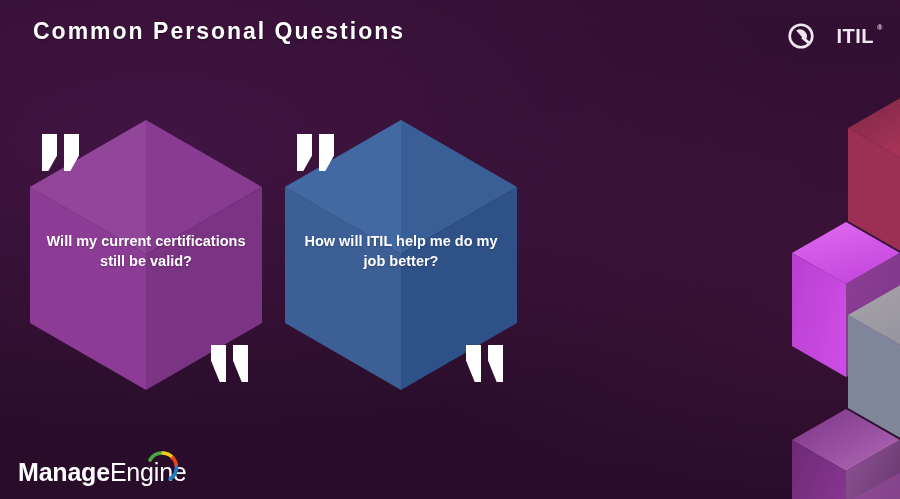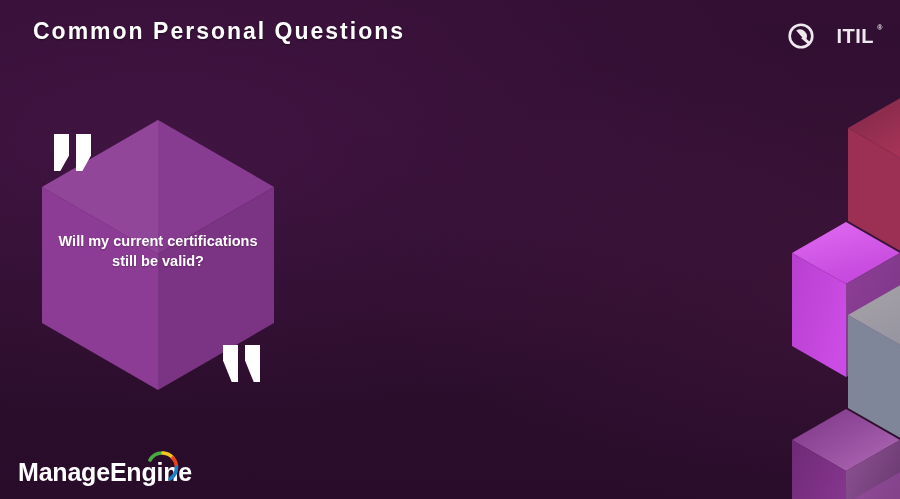--- a/index.html
+++ b/index.html
@@ -64,21 +64,21 @@
     top: -2px;
     right: -9px;
     font-size: 7px;
     font-weight: bold;
     color: #efe9ef;
   }
 
   
   .cube-row {
     position: absolute;
-    left: 12px;
+    left: 0;
     top: 112px;
     width: 716px;
     height: 300px;
   }
   .cube-card {
     position: absolute;
     width: 232px;
     height: 278px;
   }
   .cube-card.c0 { left: 30px; }
@@ -147,21 +147,21 @@
     display: flex;
     align-items: flex-end;
   }
   .me-word {
     font-size: 25px;
     line-height: 1;
     color: #ffffff;
     letter-spacing: -0.2px;
   }
   .me-word .b { font-weight: bold; text-align: center; }
-  .me-word .l { font-weight: bold; }
+  .me-word .l { font-weight: normal; }
   .me-swoosh {
     position: absolute;
     left: 128px;
     bottom: 2px;
   }
 </style>
 </head>
 <body>
 
 <div id="slide">
@@ -262,20 +262,38 @@
         <div class="wedge"></div>
         <div class="wedge"></div>
       </div>
       <div class="cube-text">Will my current certifications still be valid?</div>
       <div class="quote close">
         <div class="wedge"></div>
         <div class="wedge"></div>
       </div>
     </div>
 
+    <div class="cube-card c1">
+      <svg class="cube-svg" width="232" height="270" viewBox="0 0 232 270">
+        <polygon points="116,0 232,67 116,134 0,67" fill="#3e639c"></polygon>
+        <polygon points="0,67 116,134 116,270 0,203" fill="#3c5f95"></polygon>
+        <polygon points="116,134 232,67 232,203 116,270" fill="#2e5288"></polygon>
+        <polygon points="0,67 116,0 116,134" fill="#4a70ab" opacity="0.45"></polygon>
+        <polygon points="116,0 232,67 116,134" fill="#35598f" opacity="0.35"></polygon>
+      </svg>
+      <div class="quote open">
+        <div class="wedge"></div>
+        <div class="wedge"></div>
+      </div>
+      <div class="cube-text">How will ITIL help me do my job better?</div>
+      <div class="quote close">
+        <div class="wedge"></div>
+        <div class="wedge"></div>
+      </div>
+    </div>
 
 
   </div>
 
   <div class="me-logo">
     <div class="me-word">
       <span class="b">Manage</span><span class="l">Engine</span>
     </div>
     <svg class="me-swoosh" width="34" height="32" viewBox="0 0 34 32">
       <path d="M4 9 A14 14 0 0 1 17 2" fill="none" stroke="#49a942" stroke-width="3.6" stroke-linecap="round"></path>

